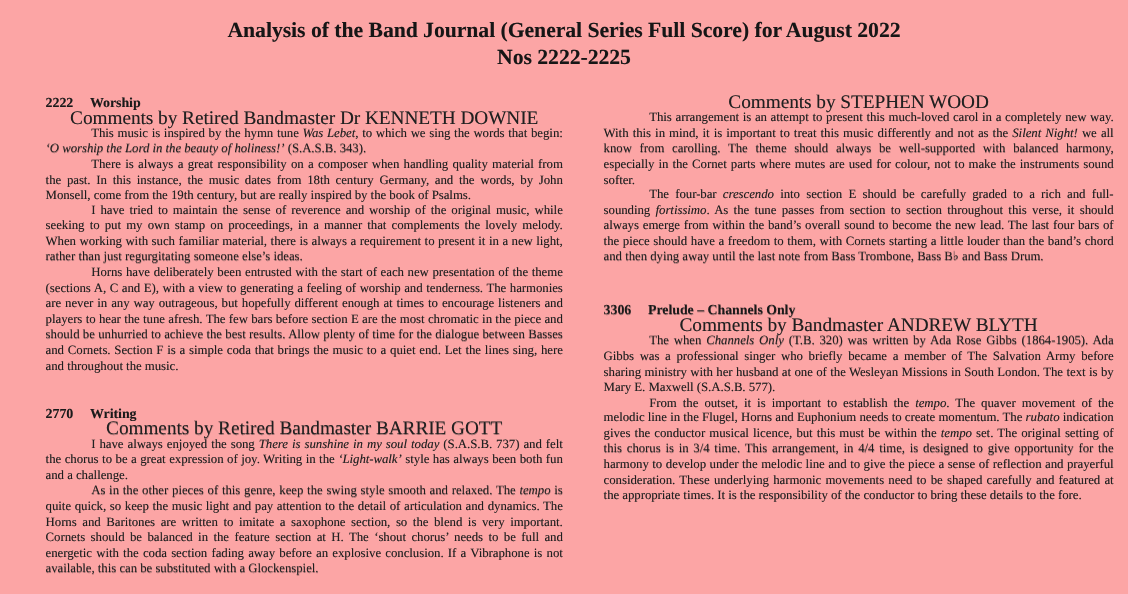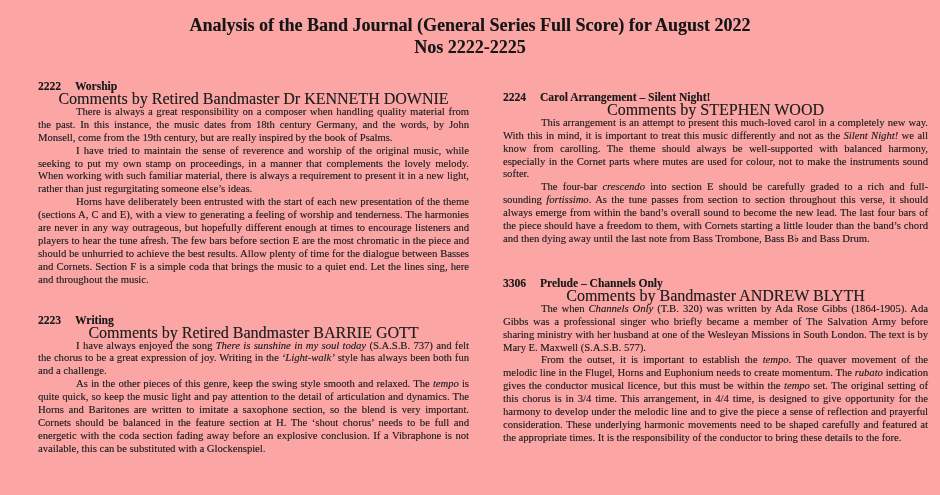--- a/index.html
+++ b/index.html
@@ -18,21 +18,21 @@
     text-align:center;
     font-weight:bold;
     font-size:18px;
     line-height:22px;
     color:#161616;
   }
   .columns {
     display:flex;
     padding:22px 12px 0 38px;
     gap:34px;
-    align-items:center;
+    align-items:flex-start;
   }
   .col { box-sizing:border-box; }
   .col-left  { flex:0 0 431px; width:431px; }
   .col-right { flex:0 0 425px; width:425px; }
   .section + .section { margin-top:27px; }
   .col-right .section + .section { margin-top:31px; }
   .sec-head {
     font-size:11.5px;
     font-weight:bold;
     line-height:13px;
@@ -66,45 +66,43 @@
   <div class="columns">
 
     <div class="col col-left">
 
       <section class="section">
         <div class="sec-head">
           <span class="sec-num">2222</span><span class="sec-title">Worship</span>
         </div>
         <div class="byline">Comments by Retired Bandmaster Dr KENNETH DOWNIE</div>
         <div class="sec-body">
+            <p><span>This music is inspired by the hymn tune </span><em>Was Lebet</em><span>, to which we sing the words that begin: </span><em>‘O worship the Lord in the beauty of holiness!’</em><span> (S.A.S.B. 343).</span></p>
             <p><span>There is always a great responsibility on a composer when handling quality material from the past. In this instance, the music dates from 18th century Germany, and the words, by John Monsell, come from the 19th century, but are really inspired by the book of Psalms.</span></p>
             <p><span>I have tried to maintain the sense of reverence and worship of the original music, while seeking to put my own stamp on proceedings, in a manner that complements the lovely melody. When working with such familiar material, there is always a requirement to present it in a new light, rather than just regurgitating someone else’s ideas.</span></p>
             <p><span>Horns have deliberately been entrusted with the start of each new presentation of the theme (sections A, C and E), with a view to generating a feeling of worship and tenderness. The harmonies are never in any way outrageous, but hopefully different enough at times to encourage listeners and players to hear the tune afresh. The few bars before section E are the most chromatic in the piece and should be unhurried to achieve the best results. Allow plenty of time for the dialogue between Basses and Cornets. Section F is a simple coda that brings the music to a quiet end. Let the lines sing, here and throughout the music.</span></p>
           </div>
       </section>
 
       <section class="section">
         <div class="sec-head">
-          <span class="sec-num">2223</span><span class="sec-title">Writing</span>
+          <span class="sec-num">2770</span><span class="sec-title">Writing</span>
         </div>
         <div class="byline">Comments by Retired Bandmaster BARRIE GOTT</div>
         <div class="sec-body">
             <p><span>I have always enjoyed the song </span><em>There is sunshine in my soul today</em><span> (S.A.S.B. 737) and felt the chorus to be a great expression of joy. Writing in the </span><em>‘Light-walk’</em><span> style has always been both fun and a challenge.</span></p>
             <p><span>As in the other pieces of this genre, keep the swing style smooth and relaxed. The </span><em>tempo</em><span> is quite quick, so keep the music light and pay attention to the detail of articulation and dynamics. The Horns and Baritones are written to imitate a saxophone section, so the blend is very important. Cornets should be balanced in the feature section at H. The ‘shout chorus’ needs to be full and energetic with the coda section fading away before an explosive conclusion. If a Vibraphone is not available, this can be substituted with a Glockenspiel.</span></p>
           </div>
       </section>
 
     </div>
 
     <div class="col col-right">
 
       <section class="section">
-        <div class="sec-head">
-          <span class="sec-num">2224</span><span class="sec-title">Carol Arrangement – Silent Night!</span>
-        </div>
         <div class="byline">Comments by STEPHEN WOOD</div>
         <div class="sec-body">
             <p><span>This arrangement is an attempt to present this much-loved carol in a completely new way. With this in mind, it is important to treat this music differently and not as the </span><em>Silent Night!</em><span> we all know from carolling. The theme should always be well-supported with balanced harmony, especially in the Cornet parts where mutes are used for colour, not to make the instruments sound softer.</span></p>
             <p><span>The four-bar </span><em>crescendo</em><span> into section E should be carefully graded to a rich and full-sounding </span><em>fortissimo</em><span>. As the tune passes from section to section throughout this verse, it should always emerge from within the band’s overall sound to become the new lead. The last four bars of the piece should have a freedom to them, with Cornets starting a little louder than the band’s chord and then dying away until the last note from Bass Trombone, Bass B♭ and Bass Drum.</span></p>
           </div>
       </section>
 
       <section class="section">
         <div class="sec-head">
           <span class="sec-num">3306</span><span class="sec-title">Prelude – Channels Only</span>

